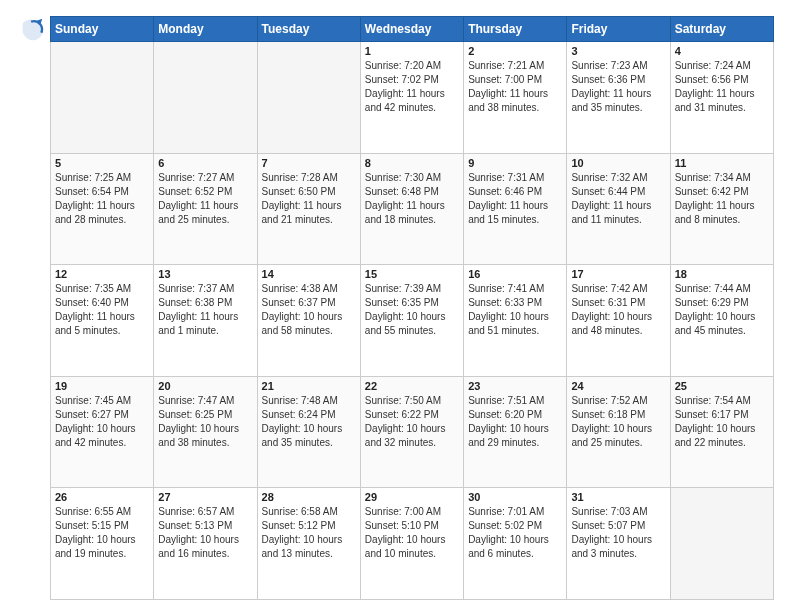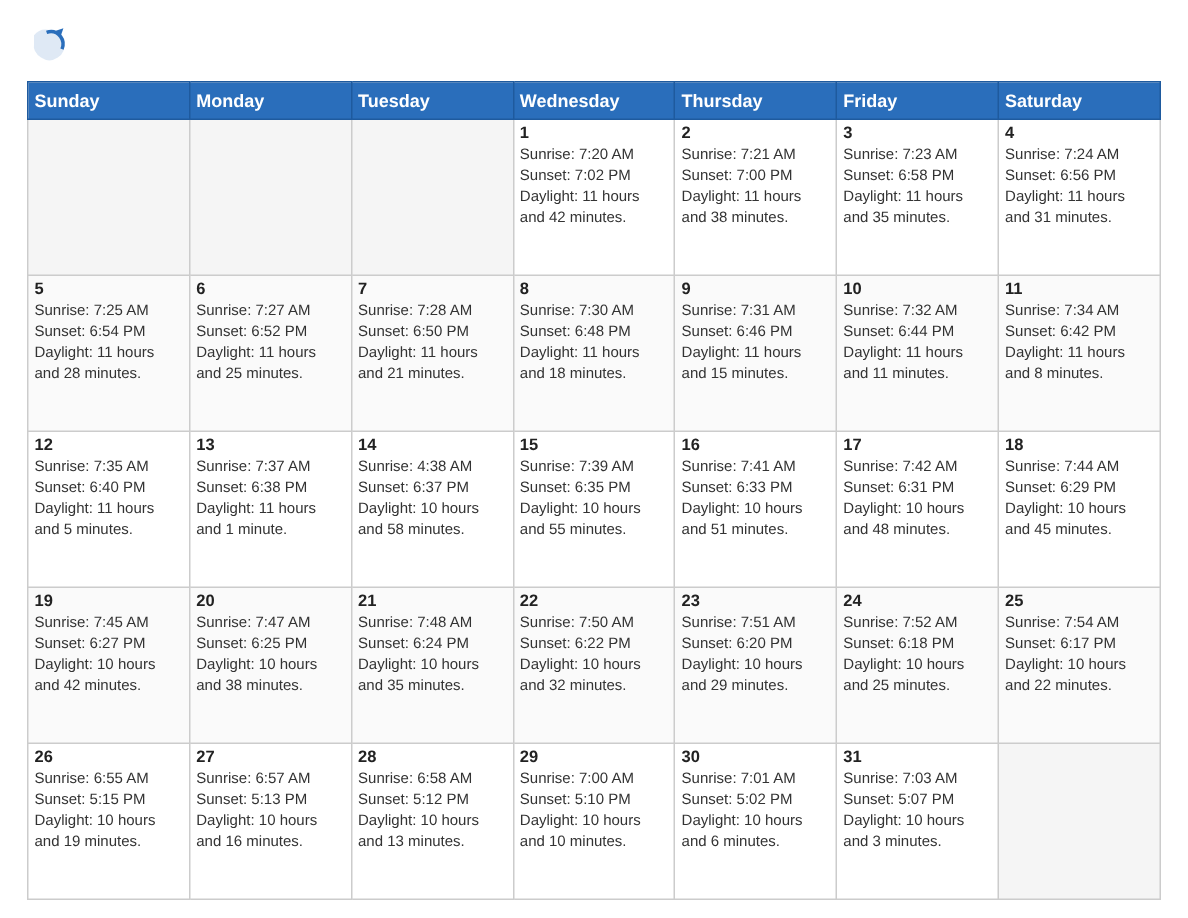--- a/index.html
+++ b/index.html
@@ -8,21 +8,21 @@
       background: #fff;
       width: 792px;
       height: 612px;
       overflow: hidden;
     }
     .page {
       width: 792px;
       height: 612px;
       padding: 16px 18px 12px 18px;
       display: flex;
-      flex-direction: column;
+      flex-direction: row;
       justify-content: center;
     }
     .header {
       display: flex;
       justify-content: space-between;
       align-items: flex-start;
       margin-bottom: 10px;
     }
     .logo {
       display: flex;
@@ -152,21 +152,21 @@
           </td>
           <td>
             <span class="day-number">2</span>
             <div class="day-info" style="white-space: pre-line;">Sunrise: 7:21 AM
 Sunset: 7:00 PM
 Daylight: 11 hours and 38 minutes.</div>
           </td>
           <td>
             <span class="day-number">3</span>
             <div class="day-info" style="white-space: pre-line;">Sunrise: 7:23 AM
-Sunset: 6:58 PM
+Sunset: 6:36 PM
 Daylight: 11 hours and 35 minutes.</div>
           </td>
           <td>
             <span class="day-number">4</span>
             <div class="day-info" style="white-space: pre-line;">Sunrise: 7:24 AM
 Sunset: 6:56 PM
 Daylight: 11 hours and 31 minutes.</div>
           </td>
         </tr>
         <tr>

